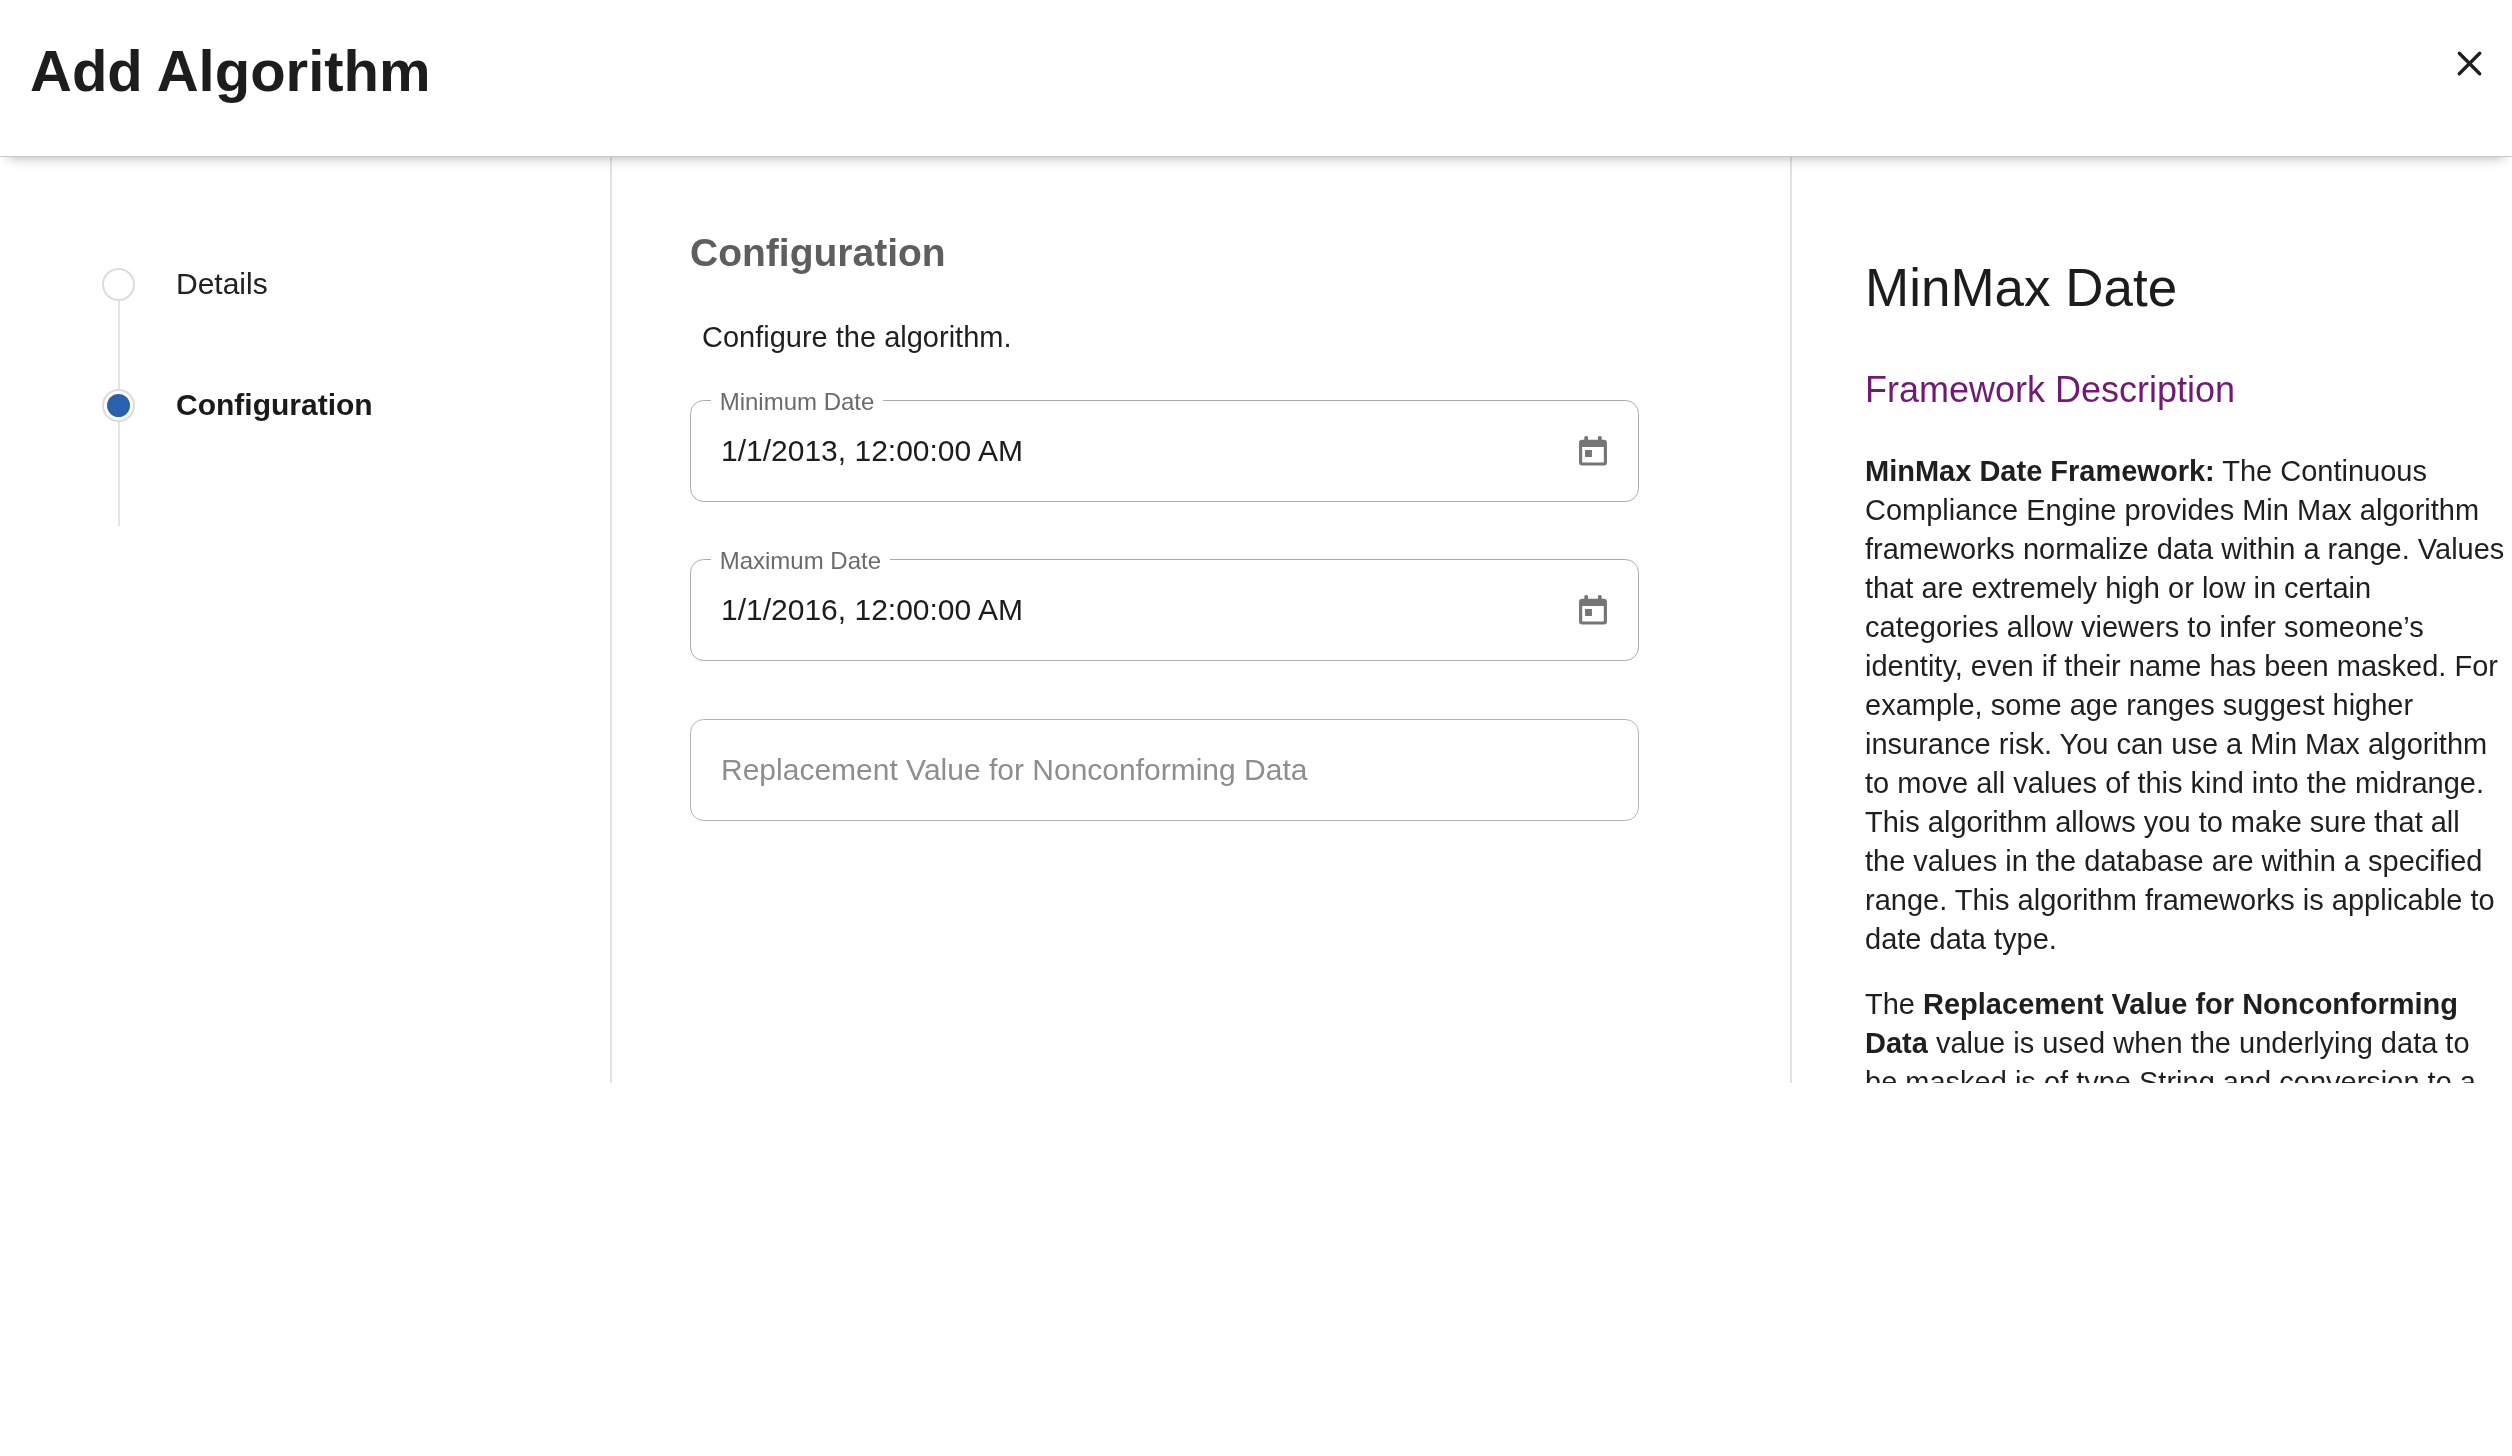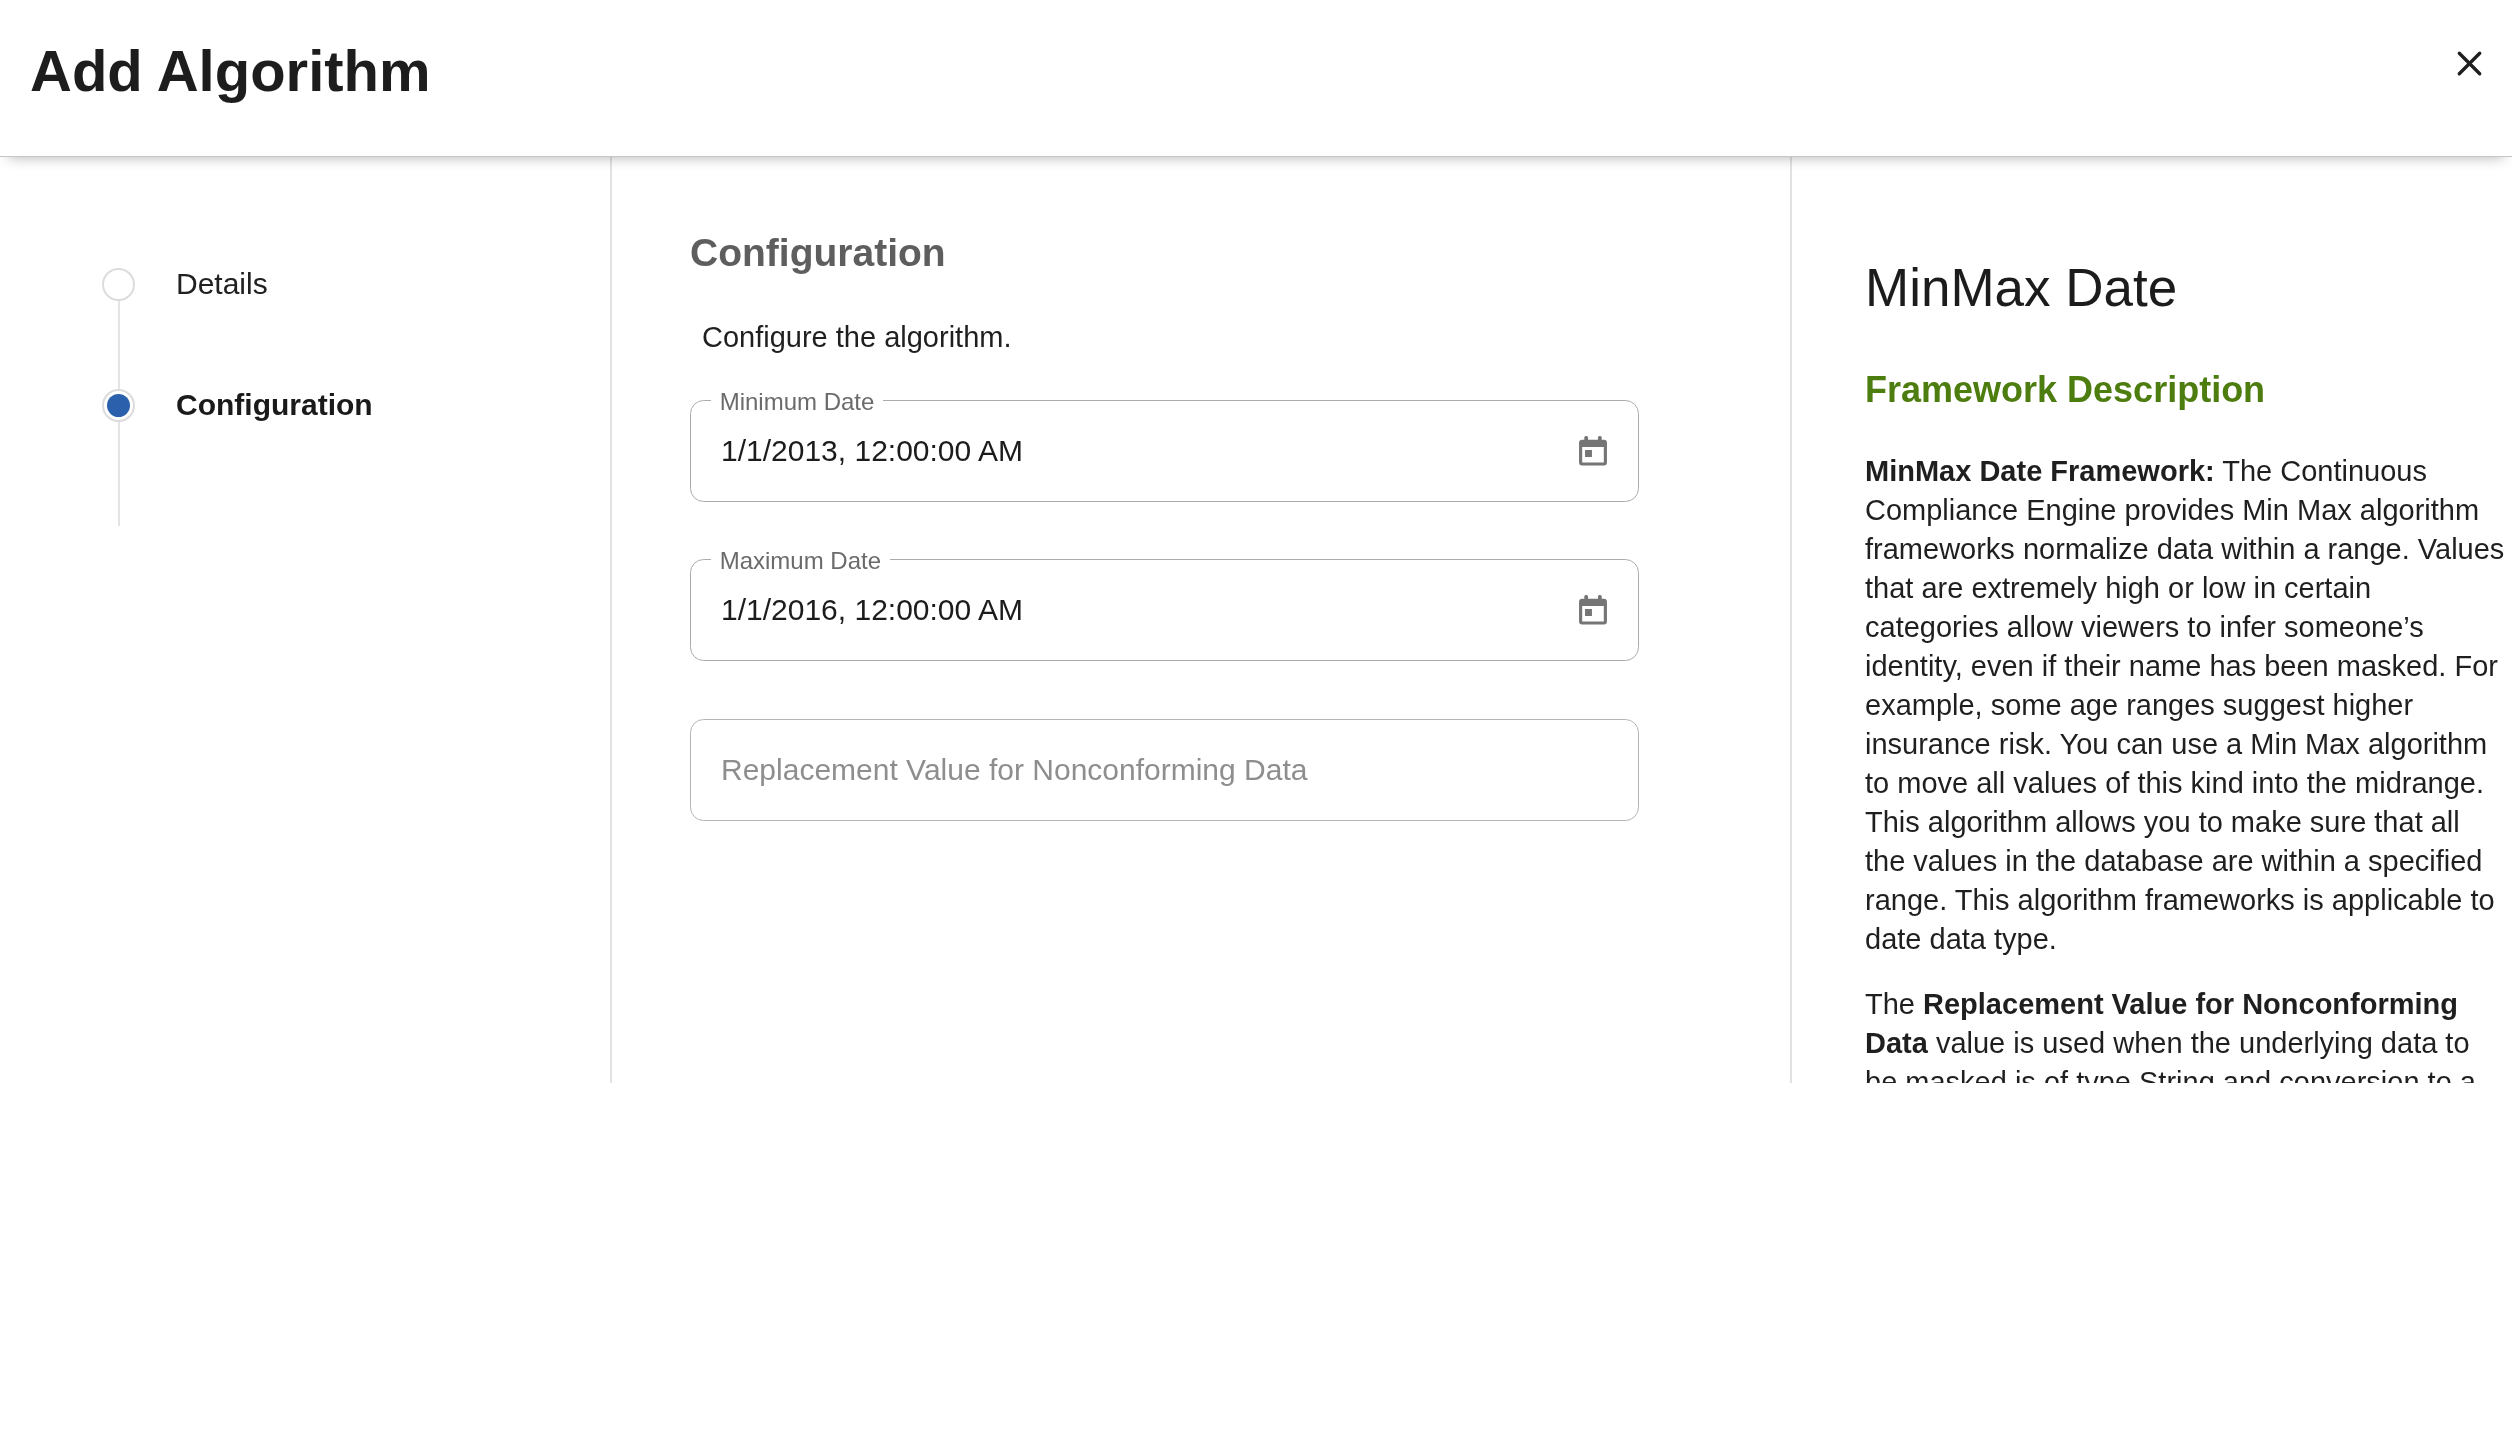--- a/index.html
+++ b/index.html
@@ -54,21 +54,21 @@
     font-family:inherit;font-size:30px;color:#1c1c1c;padding:0 98px 0 30px;box-sizing:border-box;
   }
   .field-replacement input{padding-right:30px;}
   .field input::placeholder{color:#8e8e8e;opacity:1;}
   .cal-btn{
     position:absolute;right:18px;top:50%;transform:translateY(-50%);width:55px;height:55px;
     border:none;background:transparent;display:flex;align-items:center;justify-content:center;cursor:pointer;padding:0;
   }
   
   .info-title{position:absolute;left:73px;top:70px;margin:0;font-size:53px;line-height:61px;font-weight:normal;color:#1c1c1c;}
-  .info-subtitle{position:absolute;left:73px;top:182px;margin:0;font-size:36px;line-height:42px;font-weight:bold;color:#4d7c0f;}
+  .info-subtitle{position:absolute;left:73px;top:182px;margin:0;font-size:36px;line-height:42px;font-weight:normal;color:#701a75;}
   .info-body{position:absolute;left:73px;top:265px;width:640px;font-size:29px;line-height:39px;color:#1f1f1f;}
   .info-body p{margin:0;}
   .info-body p + p{margin-top:26px;}
   .b{font-weight:bold;}
   
   .footer{position:absolute;left:0;top:1367px;width:2485px;display:flex;justify-content:flex-end;gap:23px;z-index:2;}
   .btn{
     height:67px;border:none;border-radius:12px;padding:12px 29px;font-family:inherit;font-size:30px;
     display:flex;align-items:center;justify-content:center;cursor:pointer;background:#e3e3e3;color:#1d1d1d;
   }

